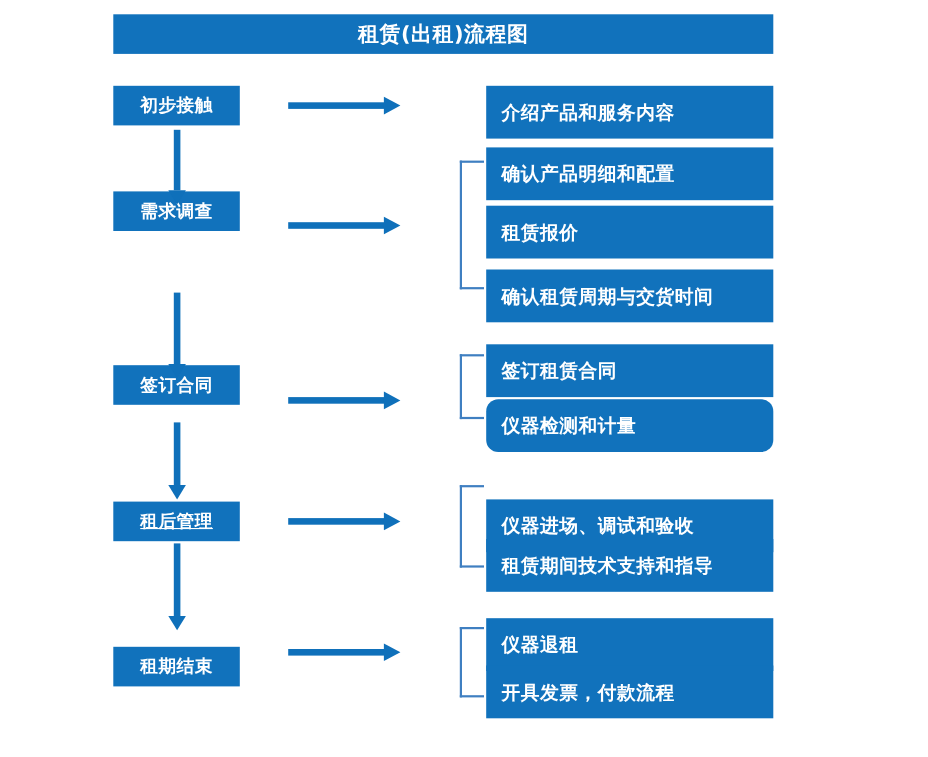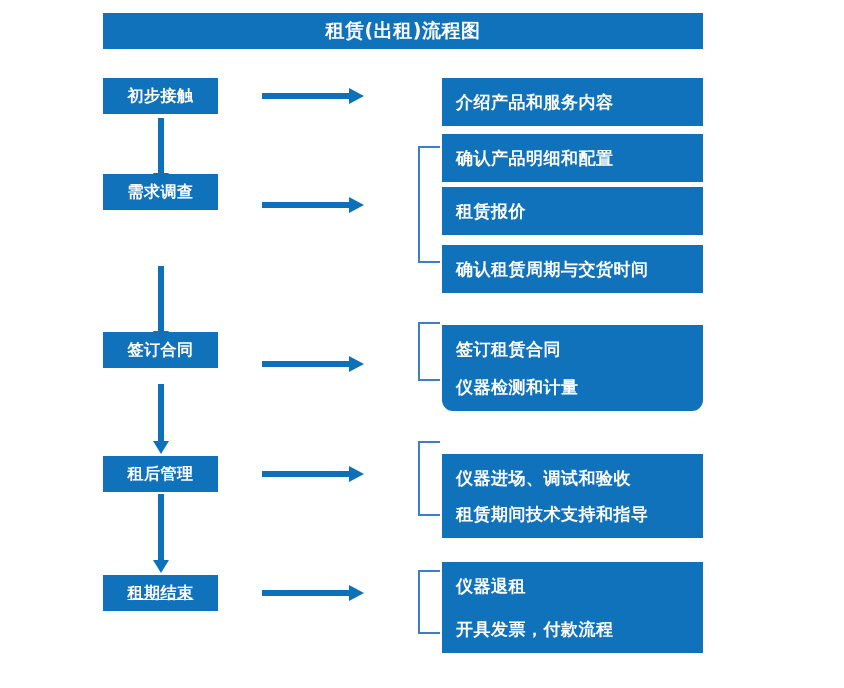--- a/index.html
+++ b/index.html
@@ -132,22 +132,22 @@
 </head>
 <body>
 
 <div id="canvas">
 
   <div class="title-bar">租赁(出租)流程图</div>
 
   <div class="stage-box" style="top:78px;">初步接触</div>
   <div class="stage-box" style="top:174px;">需求调查</div>
   <div class="stage-box" style="top:332px;">签订合同</div>
-  <div class="stage-box" style="top:456px;">租后管理</div>
-  <div class="stage-box" style="top:575px;text-decoration:underline;">租期结束</div>
+  <div class="stage-box" style="top:456px;text-decoration:underline;">租后管理</div>
+  <div class="stage-box" style="top:588px;">租期结束</div>
 
   <div class="v-arrow" style="top:118px; height:68px;">
     <div class="shaft" style="height:55px;"></div>
     <div class="head"></div>
   </div>
   <div class="v-arrow" style="top:266px; height:78px;">
     <div class="shaft" style="height:65px;"></div>
     <div class="head"></div>
   </div>
   <div class="v-arrow" style="top:384px; height:70px;">
@@ -182,20 +182,20 @@
 
   <div class="bracket" style="top:146px; height:117px;"></div>
   <div class="bracket" style="top:322px; height:59px;"></div>
   <div class="bracket" style="top:441px; height:75px;"></div>
   <div class="bracket" style="top:570px; height:64px;"></div>
 
   <div class="detail-box" style="top:78px;">介绍产品和服务内容</div>
   <div class="detail-box" style="top:134px;font-family:Liberation Serif, serif;">确认产品明细和配置</div>
   <div class="detail-box" style="top:245px;">确认租赁周期与交货时间</div>
   <div class="detail-box" style="top:187px;">租赁报价</div>
-  <div class="detail-box" style="top:325px;">签订租赁合同</div>
+  <div class="detail-box" style="top:313px;">签订租赁合同</div>
   <div class="detail-box" style="top:363px;border-radius:11px;">仪器检测和计量</div>
   <div class="detail-box" style="top:423px;margin-top:31px;">仪器进场、调试和验收</div>
   <div class="detail-box" style="top:490px;">租赁期间技术支持和指导</div>
   <div class="detail-box" style="top:562px;">仪器退租</div>
   <div class="detail-box" style="top:605px;">开具发票，付款流程</div>
 
 </div>
 
 </body></html>

